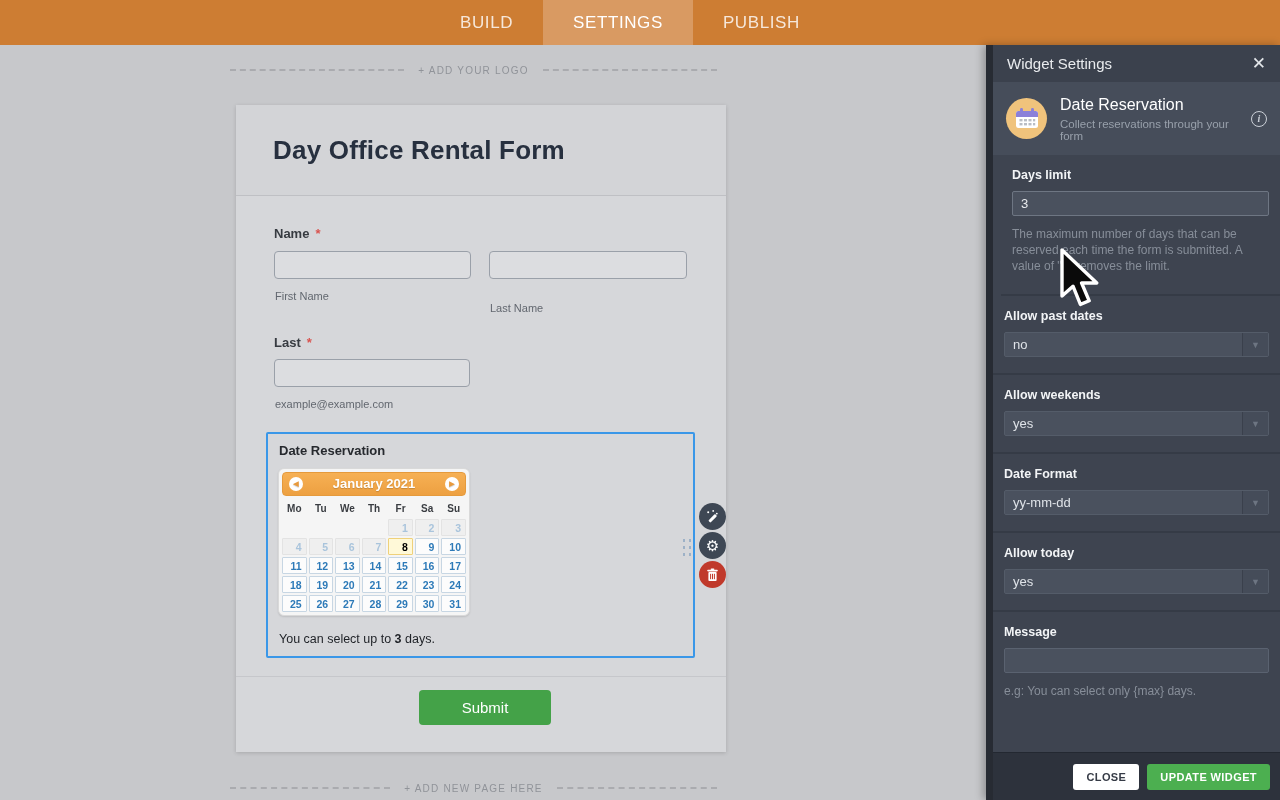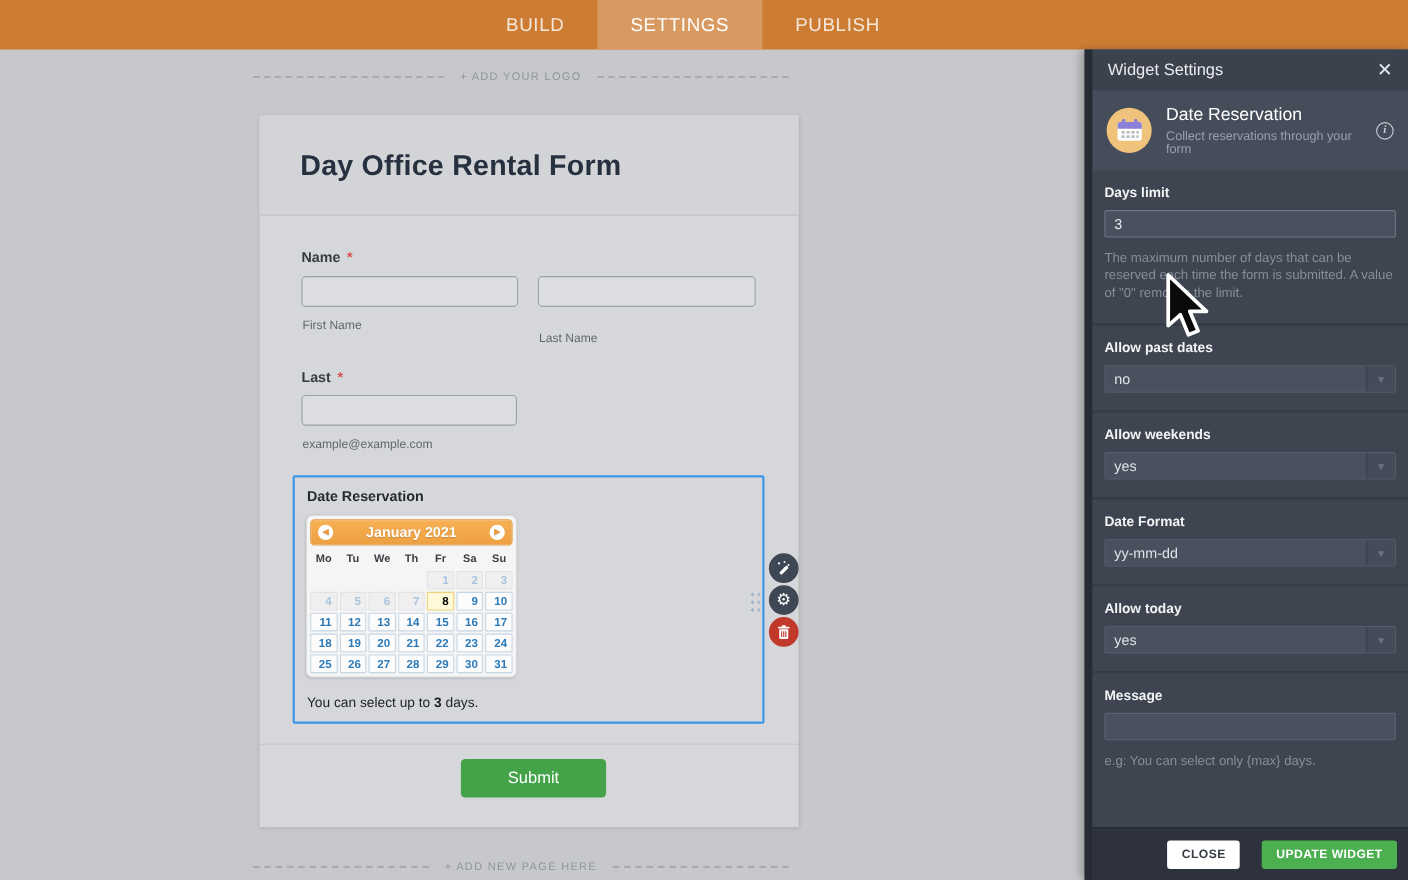--- a/index.html
+++ b/index.html
@@ -87,34 +87,34 @@
                font-weight:bold; text-align:center; line-height:14px; flex:none; cursor:pointer; font-family:"Liberation Serif",serif; font-style:italic; }
 
   .panel-tabs { height:43px; background:#242932; display:flex; position:relative; flex:none; }
   .p-tab { display:flex; align-items:center; justify-content:center; font-size:11px; font-weight:bold; letter-spacing:.6px; cursor:pointer; }
   .p-tab-general { width:149px; color:#fff; }
   .p-tab-css { flex:1; color:#b3b9c0; }
   .tab-underline { position:absolute; left:0; bottom:0; width:149px; height:3px; background:#2e9df2; }
 
   .panel-body { flex:1; overflow:hidden; }
   .psec { padding:13px 11px 16px; border-bottom:2px solid #353b46; }
-  .psec-first { padding-bottom:20px; }
+  .psec-first { padding-bottom:20px;margin-left:8px; }
   .psec-last { border-bottom:none; }
   .p-label { color:#f2f4f6; font-size:12.5px; font-weight:bold; margin-bottom:9px; }
   .p-input { width:100%; height:25px; background:#4a515e; border:1px solid #6e7683; border-radius:2px; color:#e8eaed;
              font-size:13px; padding:0 8px; font-family:"Liberation Sans",sans-serif; }
   .p-input-plain { border:1px solid #5a6270; }
   .p-help { color:#878e99; font-size:12px; line-height:16px; margin-top:10px; }
   .pselect { height:25px; display:flex; background:#4a515e; border:1px solid #545c69; border-radius:2px; cursor:pointer; }
   .psel-val { flex:1; line-height:23px; padding-left:8px; color:#dfe3e8; font-size:13px; }
   .psel-btn { width:26px; background:#454c59; border-left:1px solid #3a404c; display:flex; align-items:center;
               justify-content:center; color:#6d7582; font-size:9px; }
 
   .panel-footer { height:48px; background:#2d323c; border-top:1px solid #232831; display:flex; align-items:center;
-                  justify-content:flex-end; gap:20px; padding:0 10px; flex:none; }
+                  justify-content:flex-end; gap:8px; padding:0 10px; flex:none; }
   .btn-close { height:26px; padding:0 13px; background:#fff; color:#363b46; border:none; border-radius:3px;
                font-size:11px; font-weight:bold; letter-spacing:.4px; font-family:"Liberation Sans",sans-serif; cursor:pointer; }
   .btn-update { height:26px; padding:0 13px; background:#4caf50; color:#fff; border:none; border-radius:3px;
                 font-size:11px; font-weight:bold; letter-spacing:.4px; font-family:"Liberation Sans",sans-serif; cursor:pointer; }
 
   .cursor { position:absolute; left:1058px; top:247px; z-index:9; pointer-events:none; }
 </style>
 </head>
 <body>
 

